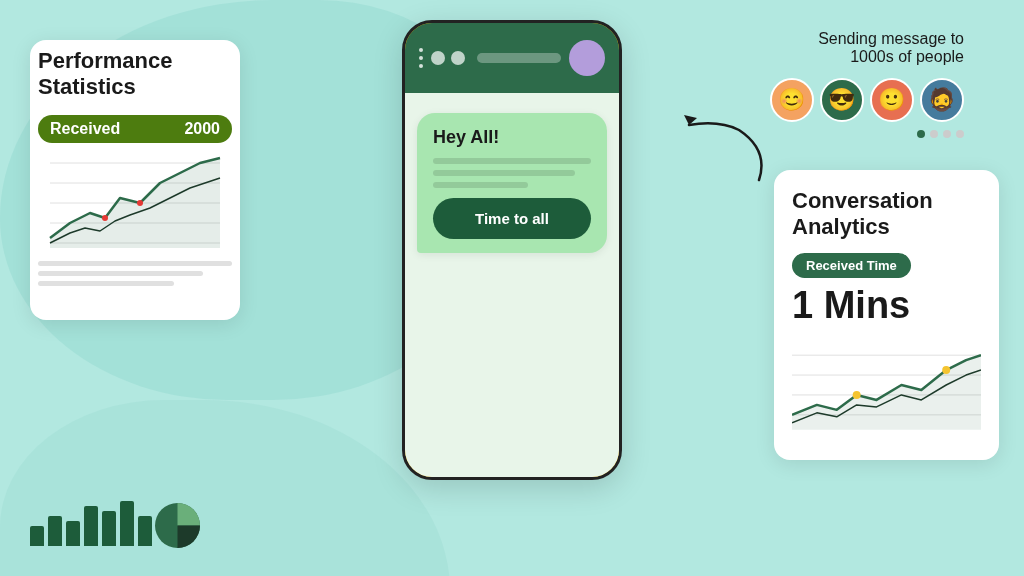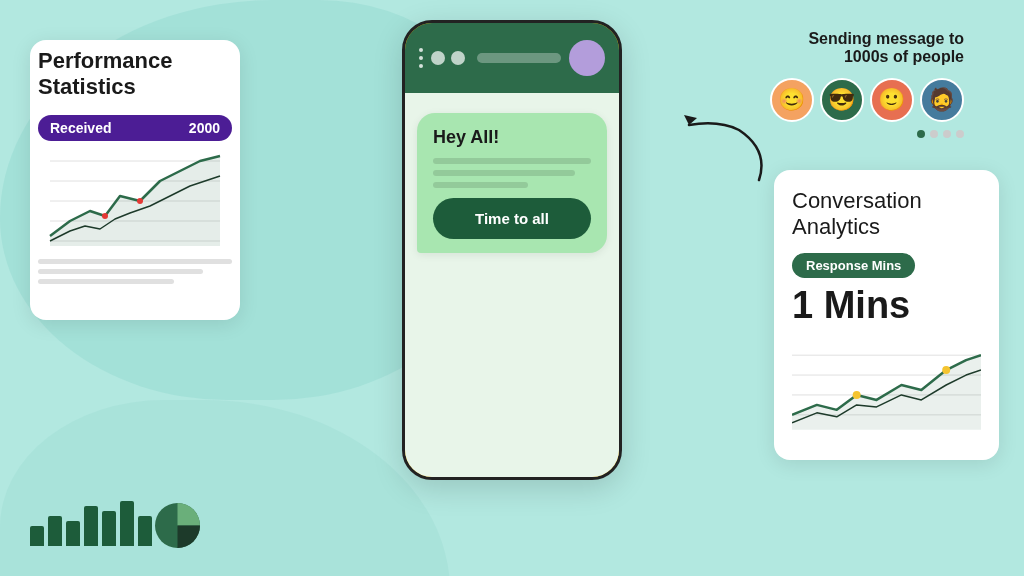--- a/index.html
+++ b/index.html
@@ -37,25 +37,25 @@
       box-shadow: 0 4px 20px rgba(0,0,0,0.1);
     }
     .left-card-title {
       font-size: 22px;
       font-weight: 700;
       color: #1a1a1a;
       line-height: 1.2;
       margin-bottom: 14px;
     }
     .received-badge {
-      background: #4c1d95;
+      background: #4d7c0f;
       color: white;
       border-radius: 20px;
       padding: 5px 12px;
-      font-size: 14px;
+      font-size: 16px;
       font-weight: 600;
       display: flex;
       justify-content: space-between;
     }
     .chart-area {
       width: 100%;
       height: 110px;
       position: relative;
     }
     .bottom-lines {
@@ -190,21 +190,21 @@
 
     
     .sending-section {
       position: absolute;
       right: 60px;
       top: 30px;
       text-align: right;
     }
     .sending-title {
       font-size: 16px;
-      font-weight: 700;
+      font-weight: 400;
       color: #1a1a1a;
       margin-bottom: 12px;
       text-align: right;
     }
     .avatars-row {
       display: flex;
       justify-content: flex-end;
       gap: 6px;
       margin-bottom: 8px;
     }
@@ -257,21 +257,21 @@
       top: 170px;
       width: 225px;
       height: 290px;
       background: white;
       border-radius: 16px;
       padding: 18px;
       box-shadow: 0 4px 20px rgba(0,0,0,0.1);
     }
     .right-card-title {
       font-size: 22px;
-      font-weight: 400;
+      font-weight: 700;
       color: #1a1a1a;
       line-height: 1.2;
       margin-bottom: 12px;
     }
     .response-badge {
       background: #2d6b4a;
       color: white;
       border-radius: 20px;
       padding: 5px 14px;
       font-size: 13px;
@@ -396,21 +396,21 @@
   <div class="dots-row">
     <div class="nav-dot active"></div>
     <div class="nav-dot inactive"></div>
     <div class="nav-dot inactive"></div>
     <div class="nav-dot inactive"></div>
   </div>
 </div>
 
 <div class="right-card">
   <div class="right-card-title">Conversation Analytics</div>
-  <div class="response-badge">Response Mins</div>
+  <div class="response-badge">Received Time</div>
   <div class="time-value">1 Mins</div>
   <div class="right-chart-area">
     <svg width="100%" height="100" viewBox="0 0 190 100">
 
       <line x1="0" y1="20" x2="190" y2="20" stroke="#e0e0e0" stroke-width="1"></line>
       <line x1="0" y1="40" x2="190" y2="40" stroke="#e0e0e0" stroke-width="1"></line>
       <line x1="0" y1="60" x2="190" y2="60" stroke="#e0e0e0" stroke-width="1"></line>
       <line x1="0" y1="80" x2="190" y2="80" stroke="#e0e0e0" stroke-width="1"></line>
 
       <polygon points="0,80 25,70 45,75 65,60 85,65 110,50 130,55 155,35 175,25 190,20 190,95 0,95" fill="rgba(45,107,74,0.10)"></polygon>

